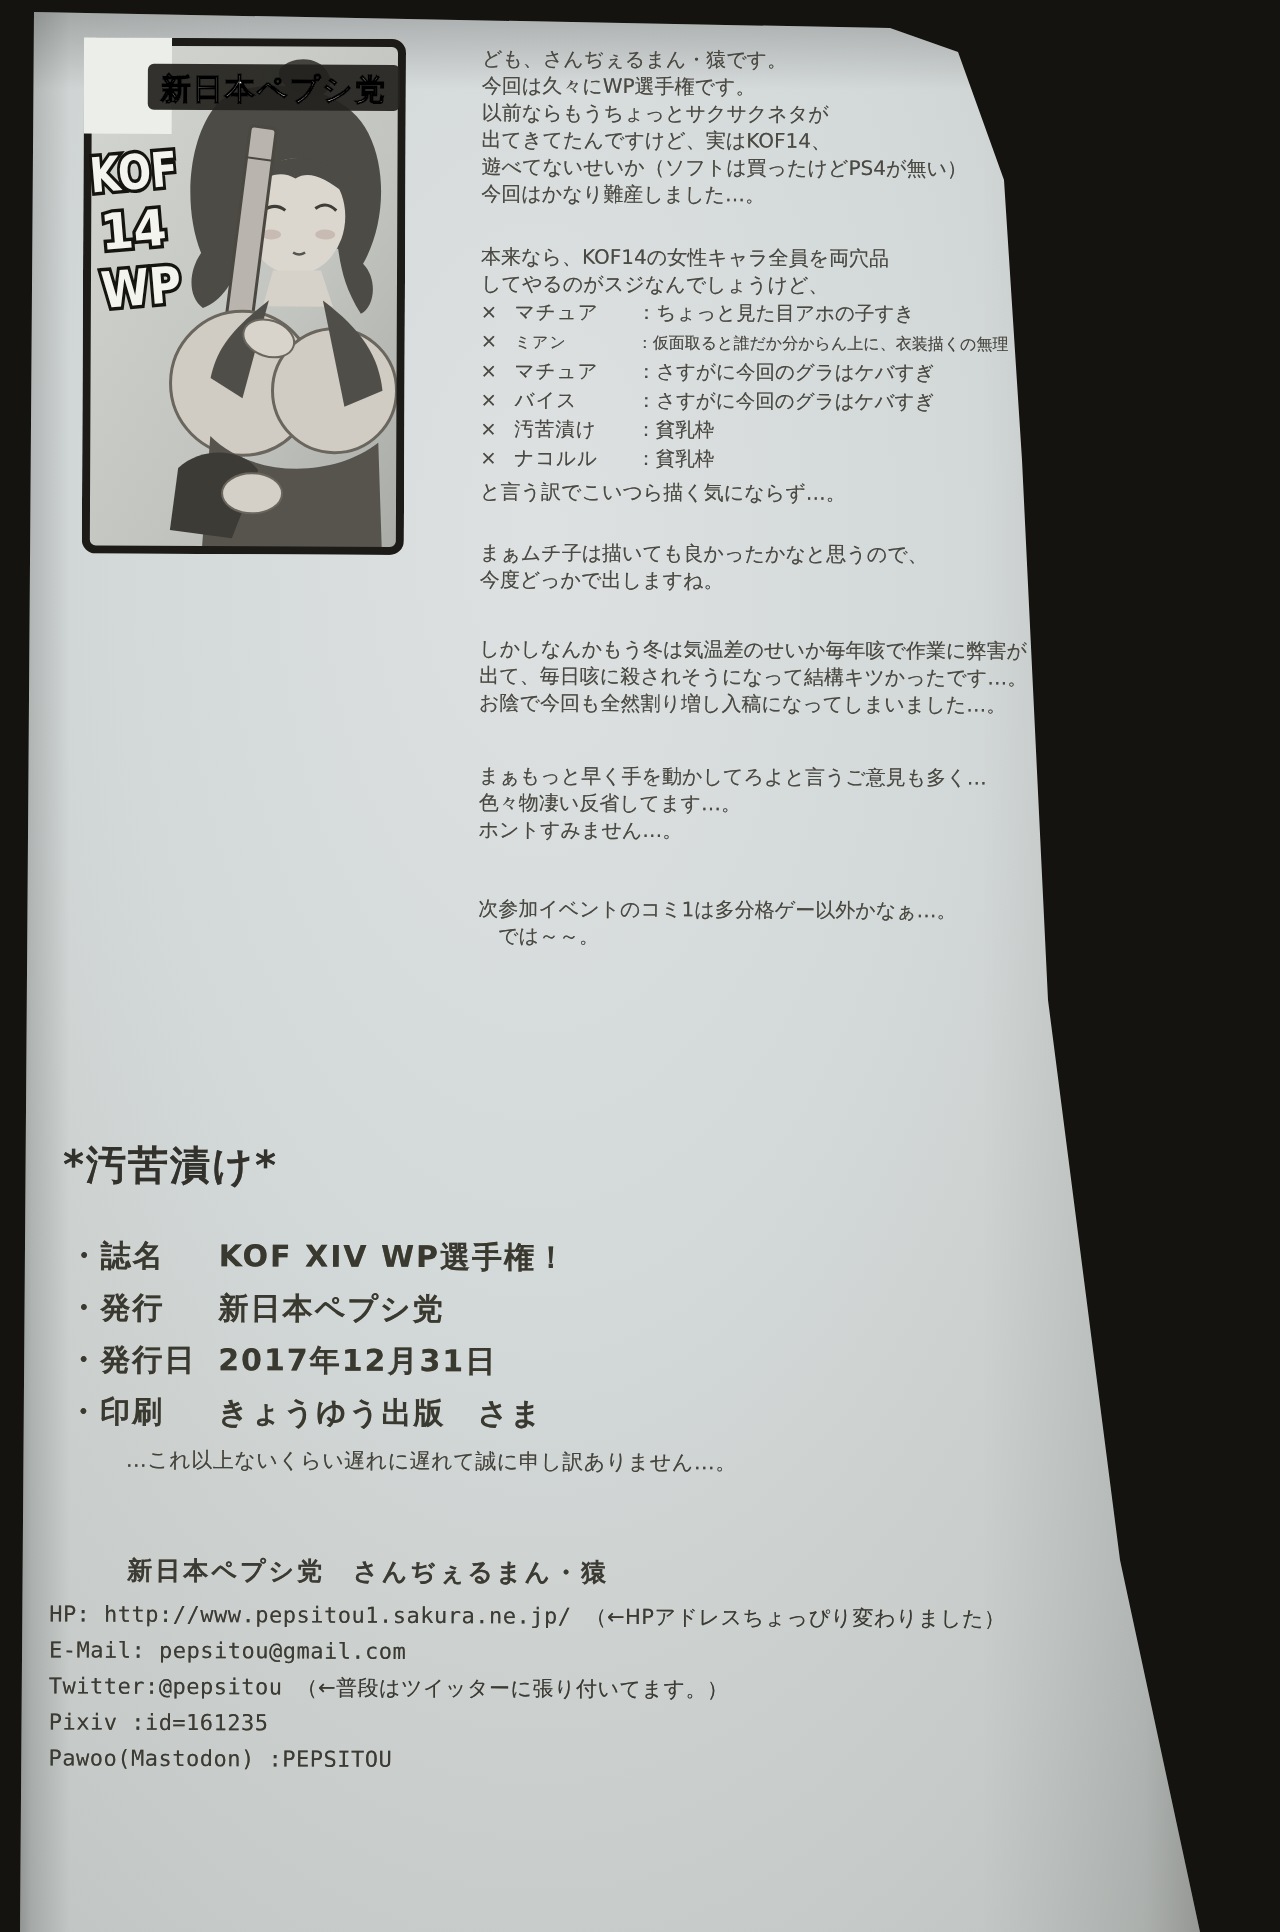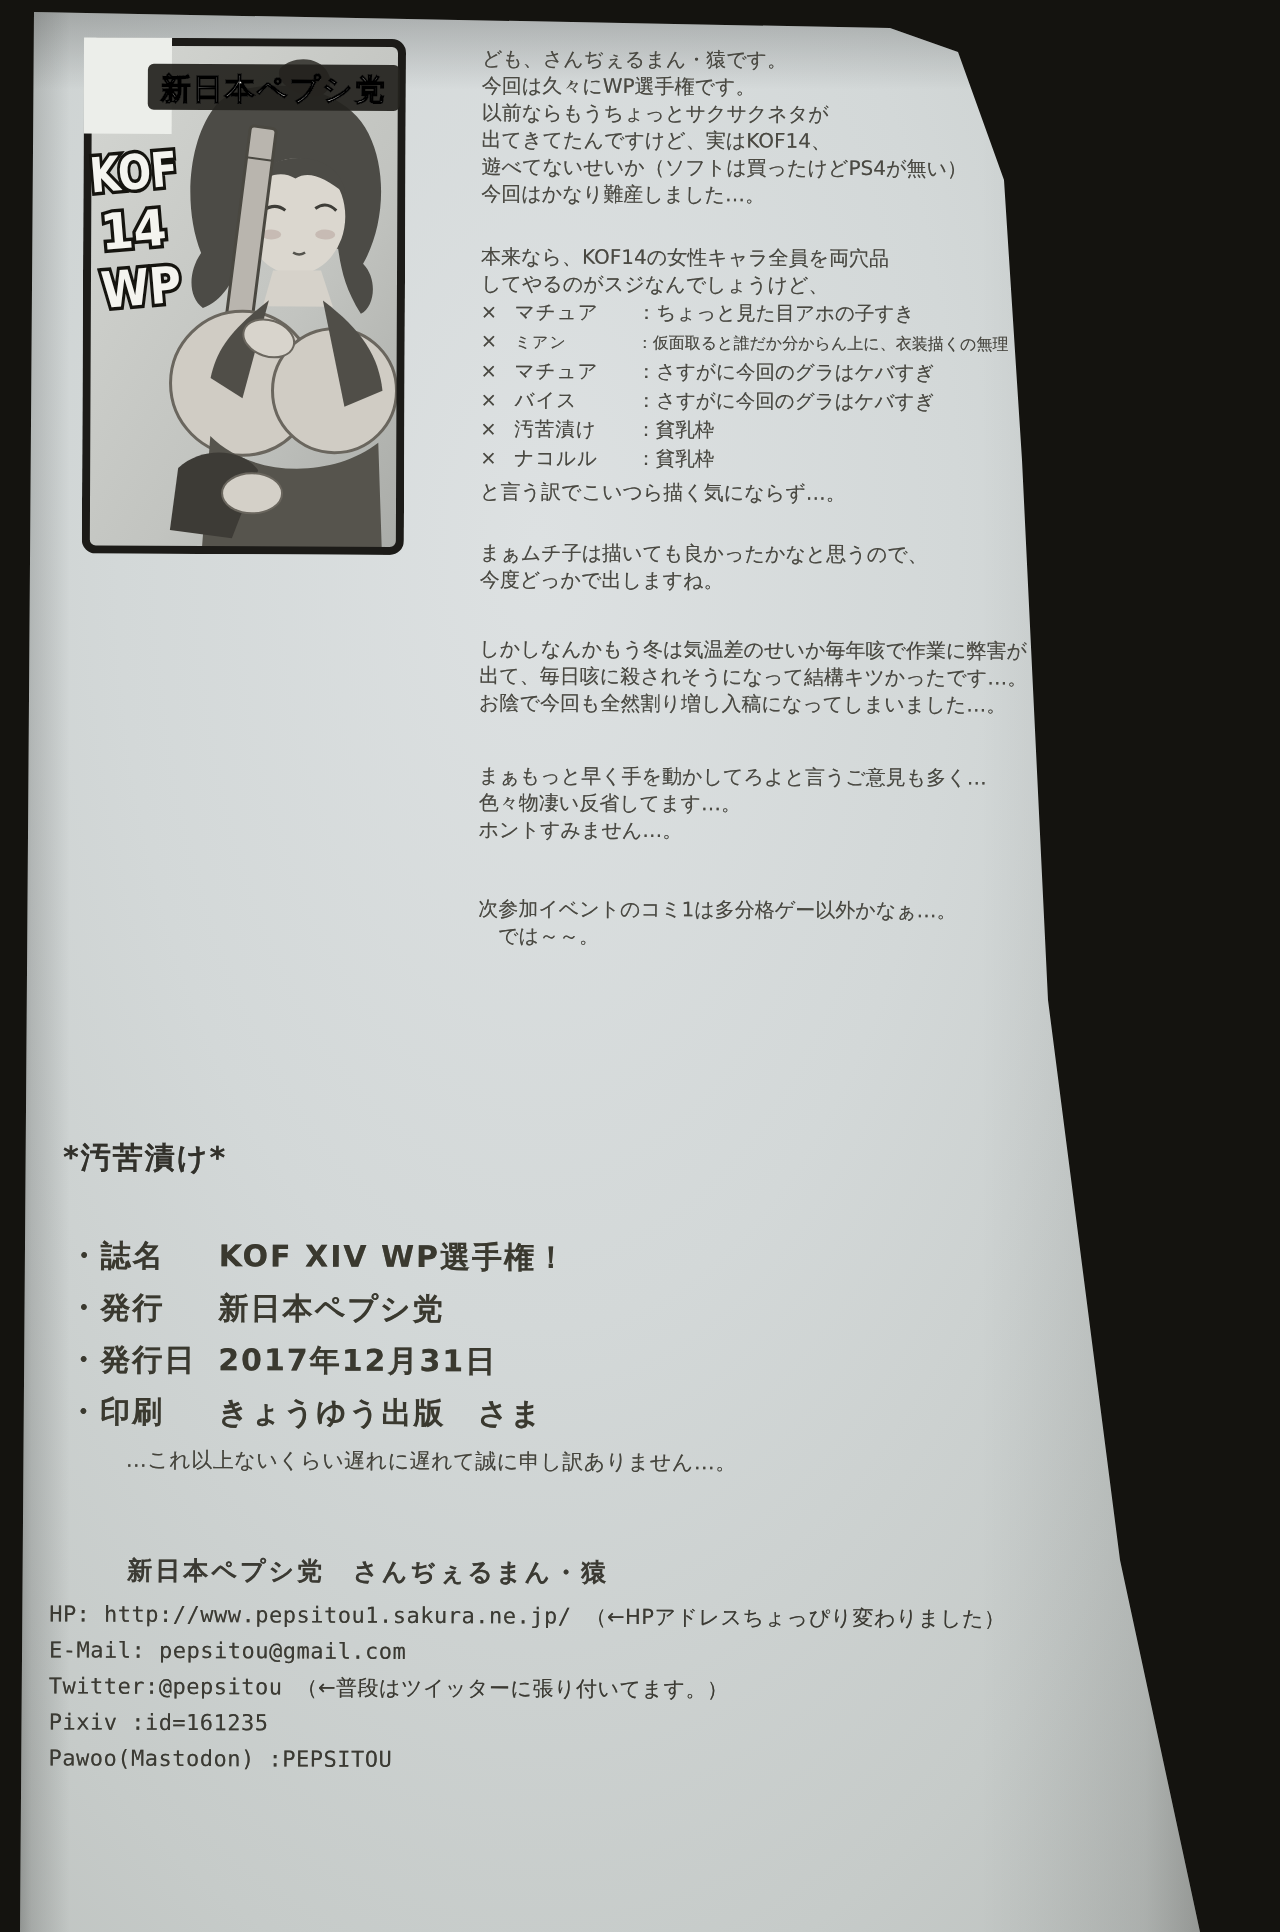--- a/index.html
+++ b/index.html
@@ -54,21 +54,21 @@
   .reject-row{display:flex;align-items:baseline;font-size:19.5px;line-height:29px;white-space:nowrap;}
   .reject-row .mark{width:34px;}
   .reject-row .name{width:122px;letter-spacing:1px;}
   .reject-row.small .name,.reject-row.small .reason{font-size:16px;}
   .reject-row .reason{flex:1;}
   .outro{margin-top:6px;}
 
   
   .colophon-heading{
     position:absolute;left:64px;top:1140px;
-    font-size:30px;font-weight:700;color:#32312b;letter-spacing:2px;
+    font-size:40px;font-weight:700;color:#32312b;letter-spacing:2px;
     text-shadow:0 0 .6px rgba(40,40,35,.6);
   }
   .colophon{
     position:absolute;left:70px;top:1238px;width:760px;
     font-size:30px;font-weight:600;color:#3a392f;letter-spacing:2px;
     text-shadow:0 0 .6px rgba(50,50,42,.55);
   }
   .colophon .row{display:flex;height:52px;align-items:baseline;white-space:nowrap;}
   .colophon .label{width:150px;}
   .colophon-apology{

